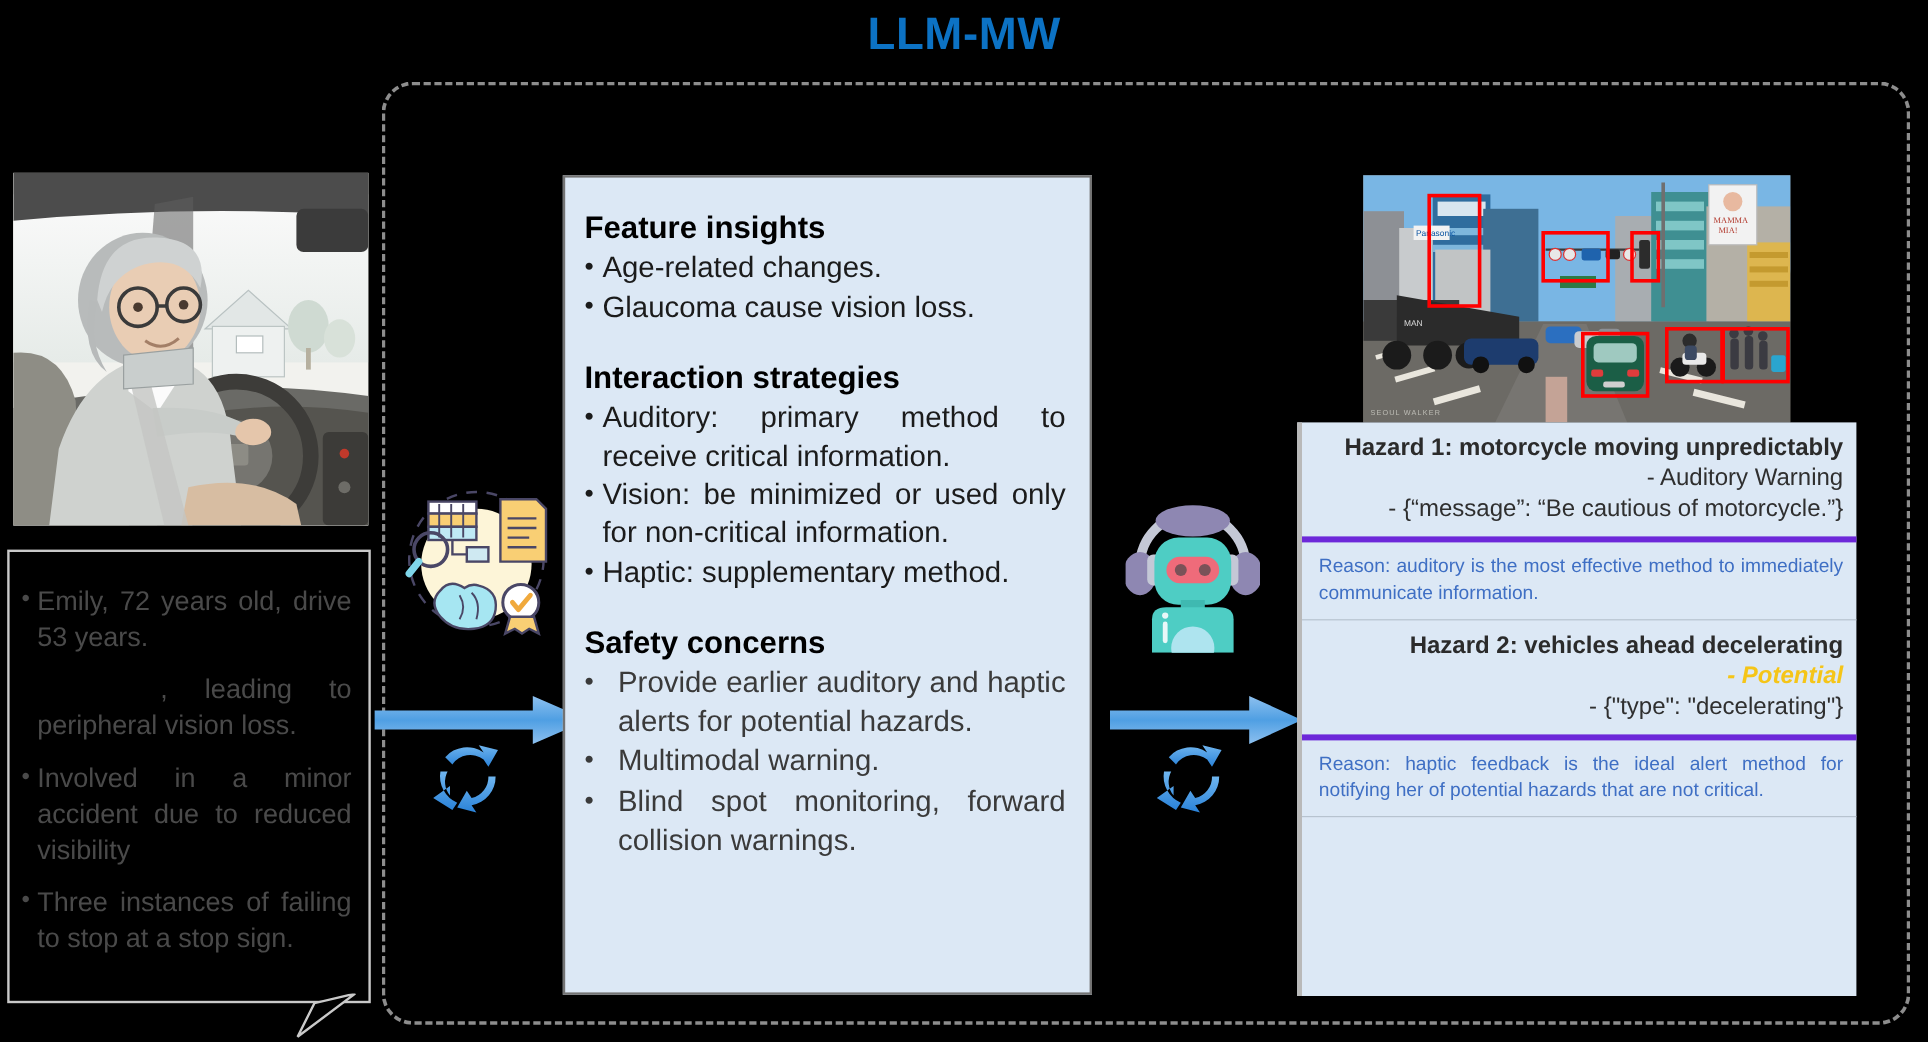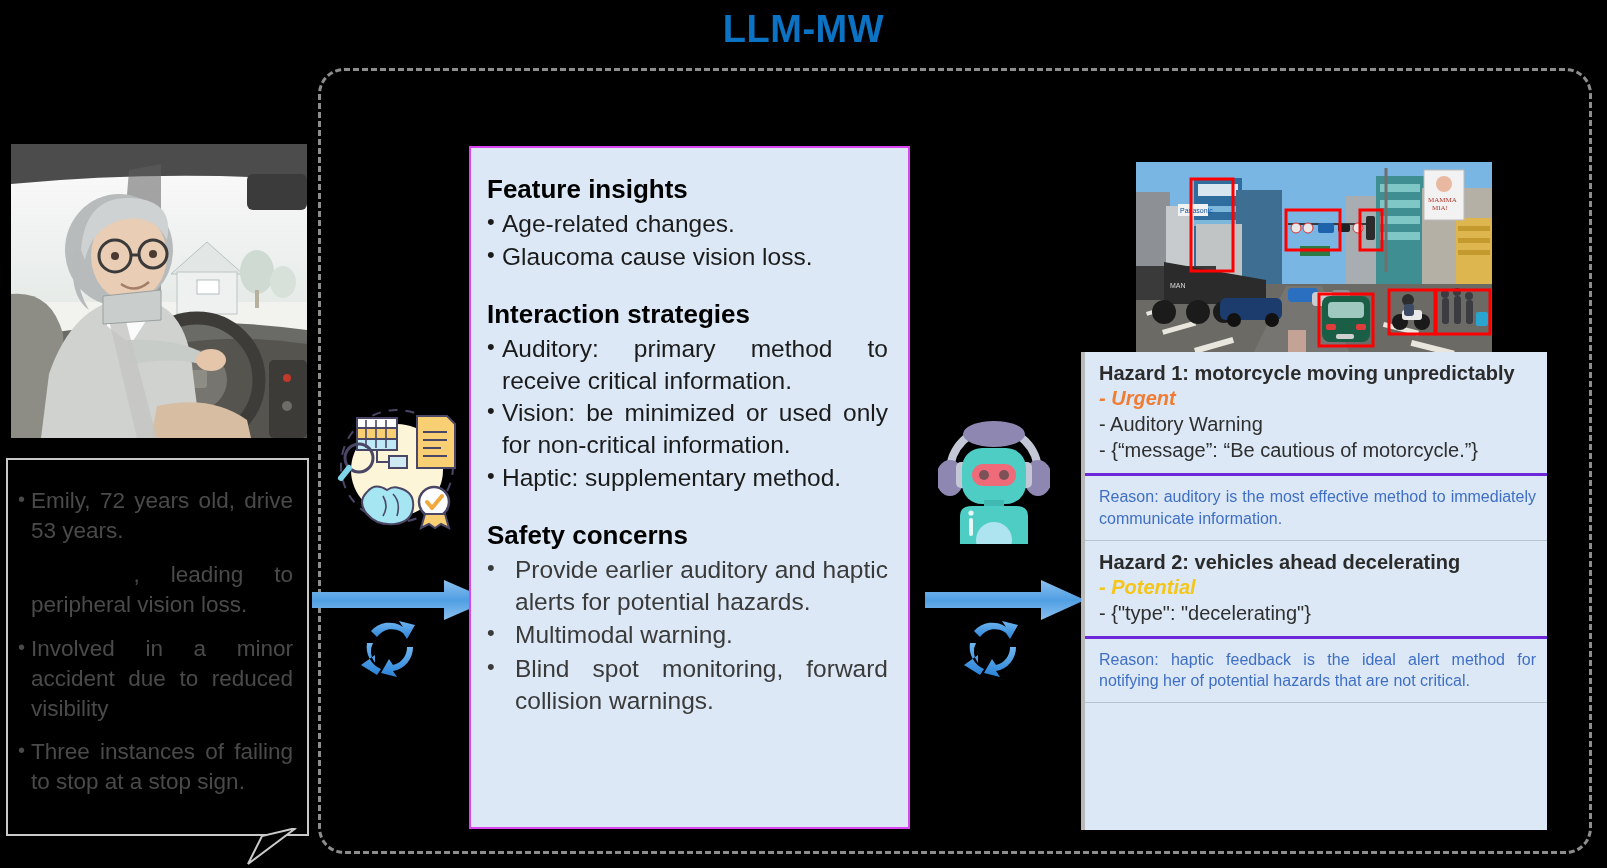--- a/index.html
+++ b/index.html
@@ -57,59 +57,59 @@
   #knowledge-icon { position: absolute; left: 333px; top: 396px; width: 128px; height: 140px; }
 
   
   #arrow-1 { position: absolute; left: 312px; top: 578px; width: 178px; height: 44px; }
   #cycle-1 { position: absolute; left: 357px; top: 613px; width: 66px; height: 66px; }
 
   
   #analysis-panel {
     position: absolute; left: 469px; top: 146px;
     width: 441px; height: 683px;
-    background: #dce8f5; border: 2px solid #d946ef;
+    background: #dce8f5; border: 2px solid #737373;
     padding: 26px 20px 0 16px;
     color: #111;
   }
   .sec-head { font-size: 26px; font-weight: bold; color: #000; margin-bottom: 3px; }
   .sec-gap { height: 26px; }
   .a-item { display: flex; font-size: 24.5px; line-height: 1.29; color: #1b1b1b; margin-bottom: 1px; }
   .a-bullet { width: 15px; flex: none; font-size: 22px; }
   .a-text { flex: 1; text-align: justify; text-align-last: left; }
   .a-item.wide { color: #3a3a3a; margin-bottom: 2px; }
   .a-item.wide .a-bullet { width: 28px; }
 
   
   #robot-icon { position: absolute; left: 938px; top: 396px; width: 112px; height: 148px; }
 
   
   #arrow-2 { position: absolute; left: 925px; top: 578px; width: 160px; height: 44px; }
   #cycle-2 { position: absolute; left: 960px; top: 613px; width: 66px; height: 66px; }
 
   
   #street-scene {
-    position: absolute; left: 1136px; top: 162px;
+    position: absolute; left: 1136px; top: 146px;
     width: 356px; height: 206px; overflow: hidden;
     background: linear-gradient(#8fc4ea 0%, #bcd8ee 38%, #9e9b94 40%, #6f6d68 100%);
   }
   .ss { position: absolute; }
   #ss-watermark {
     position: absolute; left: 6px; bottom: 4px;
     color: #d8d8d0; font-size: 6px; letter-spacing: 1px; opacity: .75;
   }
 
   
   #hazard-panel {
     position: absolute; left: 1081px; top: 352px;
     width: 466px; height: 478px;
     border-left: 4px solid #b9b9b9;
     background: #dce8f5;
   }
-  .hz-block { padding: 9px 11px 10px 14px; border-bottom: 3px solid #6d28d9; }
+  .hz-block { padding: 9px 11px 10px 14px; border-bottom: 5px solid #6d28d9; text-align: right; }
   .hz-block:last-child { border-bottom: none; }
   .hz-title { font-size: 20px; font-weight: bold; color: #2b2b2b; line-height: 1.22; }
   .hz-line { font-size: 20px; color: #2f2f2f; line-height: 1.3; }
   .hz-urgency { font-style: italic; font-weight: bold; }
   .reason-block { padding: 10px 11px 11px 14px; border-bottom: 1px solid #b7c3cf; }
   .reason-text {
     font-size: 16px; color: #3f6fc4; line-height: 1.32;
     text-align: justify; text-align-last: left;
   }
 </style>
@@ -467,21 +467,20 @@
       <rect x="253" y="128" width="46" height="44" fill="none" stroke="#ff0000" stroke-width="3"></rect>
       <rect x="300" y="128" width="54" height="44" fill="none" stroke="#ff0000" stroke-width="3"></rect>
     </svg>
     <div id="ss-watermark">SEOUL WALKER</div>
   </div>
 
   <div id="hazard-panel">
 
     <div class="hz-block">
       <div class="hz-title">Hazard 1: motorcycle moving unpredictably</div>
-      <div class="hz-line hz-urgency" style="color:#f07c33">- Urgent</div>
       <div class="hz-line">- Auditory Warning</div>
       <div class="hz-line">- {“message”: “Be cautious of motorcycle.”}</div>
     </div>
 
     <div class="reason-block">
       <div class="reason-text">Reason: auditory is the most effective method to immediately communicate information.</div>
     </div>
 
     <div class="hz-block">
       <div class="hz-title">Hazard 2: vehicles ahead decelerating</div>

